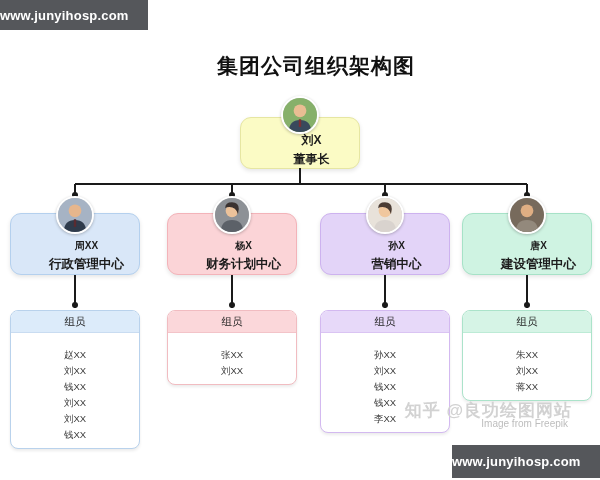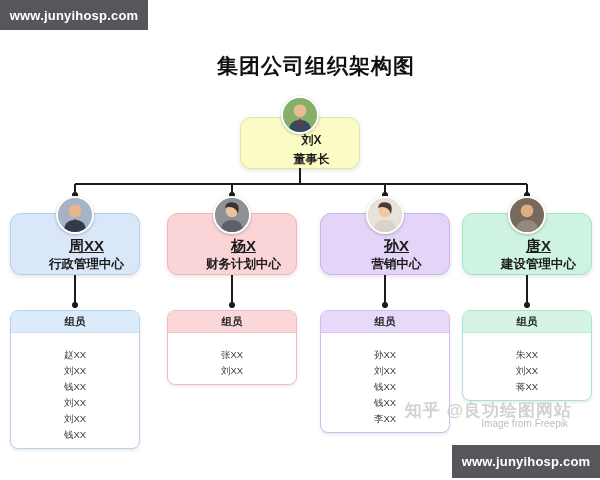--- a/index.html
+++ b/index.html
@@ -3,42 +3,42 @@
 <meta charset="utf-8">
 <style>
   html,body{margin:0;padding:0;background:#fff;}
   #canvas{
     position:relative;width:600px;height:480px;background:#ffffff;overflow:hidden;
     font-family:"Liberation Sans","DejaVu Sans",sans-serif;color:#1a1a1a;
   }
   
   .banner{
     position:absolute;background:#55575b;color:#fff;font-weight:bold;font-size:13px;
-    display:flex;align-items:center;justify-content:center;letter-spacing:.2px;
+    display:flex;align-items:center;letter-spacing:.2px;
   }
   .banner.top{left:0;top:8;width:148px;height:30px;}
   .banner.bottom{left:452px;top:445px;width:148px;height:33px;}
   
   .title{
     position:absolute;top:52px;left:16px;width:100%;text-align:center;
     font-size:21px;font-weight:bold;color:#111;letter-spacing:1px;
   }
   
   .node{
     position:absolute;border-radius:11px;box-shadow:0 2px 4px rgba(0,0,0,.10);
     text-align:center;box-sizing:border-box;
   }
   .node .line1,.node .line2{font-weight:bold;color:#1c1c1c;padding-left:23px;}
   
   .node.root{left:240px;top:117px;width:120px;height:52px;background:#fbfbc5;border:1px solid #e6e6a2;padding-top:13px;}
   .node.root .line1{font-size:12px;line-height:19px;}
   .node.root .line2{font-size:12px;line-height:19px;}
   
   .node.branch{top:213px;width:130px;height:62px;padding-top:22px;}
-  .node.branch .line1{font-size:15px;line-height:19px;text-decoration:underline;}
+  .node.branch .line1{font-size:10px;line-height:19px;}
   .node.branch .line2{font-size:12.5px;line-height:19px;}
   .b0{left:10px;background:#d9e7f8;border:1px solid #b4d0ee;}
   .b1{left:167px;background:#fbd4d7;border:1px solid #f3b3b9;}
   .b2{left:320px;background:#e3d4f8;border:1px solid #cdb2ef;}
   .b3{left:462px;background:#cff3e2;border:1px solid #a6e2c7;}
   
   .avatar{
     position:absolute;width:38px;height:38px;border-radius:50%;overflow:hidden;
     border:2px solid #ffffff;box-sizing:border-box;box-shadow:0 1px 3px rgba(0,0,0,.25);
     background:#ccc;z-index:5;
@@ -48,21 +48,21 @@
   .av-0{left:56px;top:196px;}
   .av-1{left:213px;top:196px;}
   .av-2{left:366px;top:196px;}
   .av-3{left:508px;top:196px;}
   
   .mlist{
     position:absolute;top:310px;width:130px;border-radius:8px;background:#fff;
     box-shadow:0 2px 3px rgba(0,0,0,.08);overflow:hidden;box-sizing:border-box;
   }
   .mlist .mhead{
-    font-size:10.5px;font-weight:bold;color:#222;text-align:center;
+    font-size:10.5px;font-weight:normal;color:#222;text-align:center;
     height:21px;line-height:21px;
   }
   .mlist .mbody{padding:14px 0 5px 0;}
   .mlist .mrow{font-size:9.5px;color:#3c3c3c;text-align:center;height:16px;line-height:16px;}
   .ml0{left:10px;border:1px solid #b9d2ec;}
   .ml0 .mhead{background:#dcebfa;border-bottom:1px solid #c9dcf1;}
   .ml1{left:167px;border:1px solid #f1bcc1;}
   .ml1 .mhead{background:#fbd7da;border-bottom:1px solid #f3c4c9;}
   .ml2{left:320px;border:1px solid #d3b9f0;}
   .ml2 .mhead{background:#e7d9f9;border-bottom:1px solid #dac4f3;}

